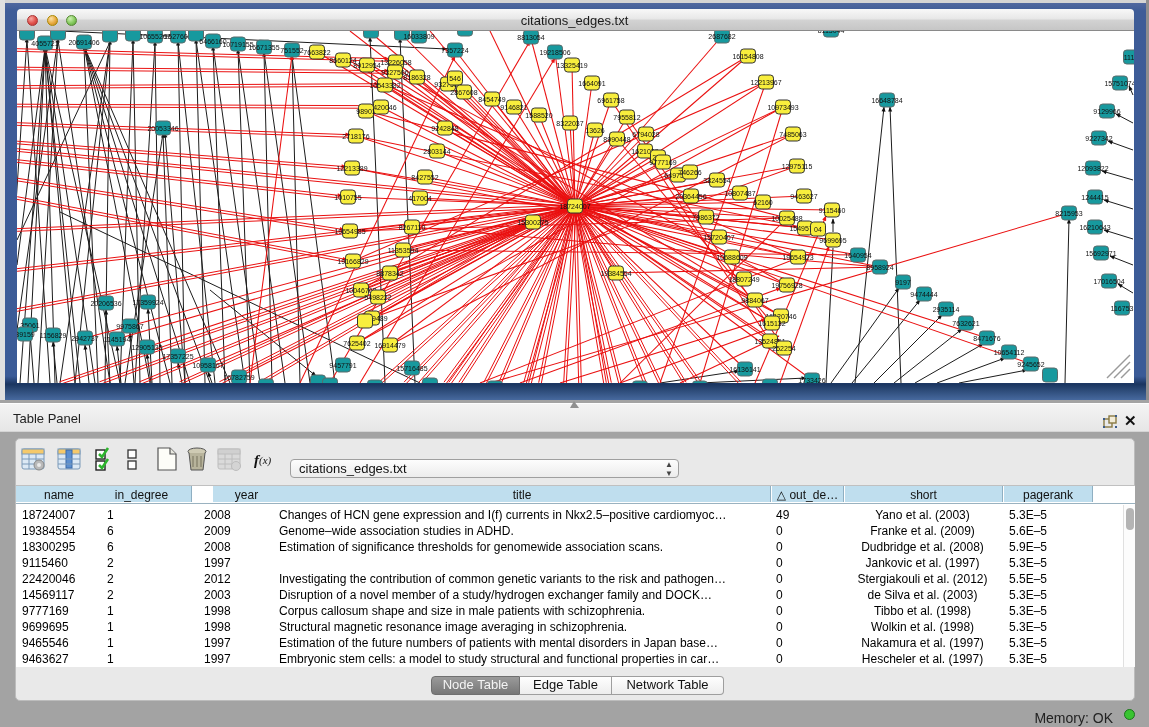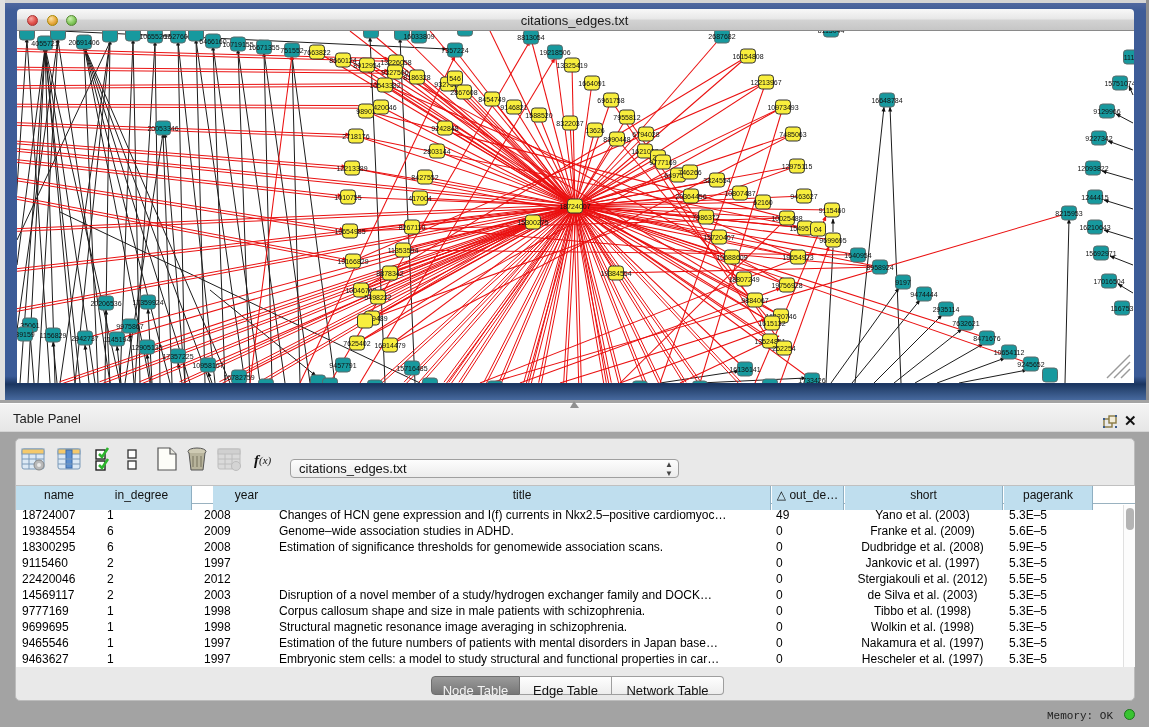--- a/index.html
+++ b/index.html
@@ -19,35 +19,35 @@
 #ptitle{position:absolute;left:0;top:3px;width:1149px;height:29px;background:linear-gradient(180deg,#f4f4f4,#e6e6e6);border-top:1px solid #fdfdfd;border-bottom:1px solid #d4d4d4;}
 #ptitle span{position:absolute;left:13px;top:7px;font-size:13px;color:#222;}
 #fico{position:absolute;left:1103px;top:11px;width:14px;height:13px;}
 #xico{position:absolute;left:1124px;top:8px;font-size:15px;font-weight:700;color:#111;}
 #container{position:absolute;left:15px;top:38px;width:1120px;height:263px;background:#e9e9e9;border:1px solid #bcbcbc;border-radius:5px;}
 #toolbar{position:absolute;left:0px;top:7px;width:1118px;height:38px;}
 #combo{position:absolute;left:274px;top:13px;width:389px;height:19px;background:linear-gradient(180deg,#fdfdfd,#ececec);border:1px solid #9f9f9f;border-radius:4px;font-size:13px;color:#111;padding:1px 0 0 8px;}
 #combo .ud{position:absolute;right:5px;top:0px;font-size:8px;color:#444;line-height:9px;text-align:center;}
 #table{position:absolute;left:0px;top:46px;width:1119px;height:182px;background:#fff;overflow:hidden;border-top:1px solid #c0c0c0;}
 #thead{position:absolute;left:0;top:0;height:18px;width:1119px;background:#fff;border-bottom:1px solid #9ab2c0;}
-#thead .th{position:absolute;top:0;height:24px;background:#bfdeee;border-right:1px solid #8fafc2;text-align:center;font-size:12px;color:#111;padding-top:2px;}
+#thead .th{position:absolute;top:0;height:16px;background:#bfdeee;border-right:1px solid #8fafc2;text-align:center;font-size:12px;color:#111;padding-top:2px;}
 #tbody{position:absolute;left:0;top:21px;width:1119px;font-size:12px;color:#000;}
 .tr{position:relative;height:16px;white-space:nowrap;}
 .tr div{position:absolute;top:1px;overflow:hidden;}
 .c0{left:6px;width:80px;} .c1{left:91px;width:95px;} .c2{left:188px;width:70px;}
 .c3{left:263px;width:492px;} .c4{left:760px;width:68px;}
 .c5{left:827px;width:159px;text-align:center;} .c6{left:993px;width:95px;}
 #vscroll{position:absolute;left:1107px;top:19px;width:12px;height:162px;background:#fcfcfc;border-left:1px solid #e0e0e0;}
 #vthumb{position:absolute;left:2px;top:3px;width:8px;height:22px;background:#b4b4b4;border-radius:4px;}
 #tabs{position:absolute;left:415px;top:237px;height:19px;font-size:13px;}
-.tab{float:left;height:19px;padding-top:6px;text-align:center;border:1px solid #9e9e9e;background:linear-gradient(180deg,#fefefe,#ededed);color:#111;}
+.tab{float:left;height:19px;padding-top:0;text-align:center;border:1px solid #9e9e9e;background:linear-gradient(180deg,#fefefe,#ededed);color:#111;}
 #tab1{width:89px;border-radius:4px 0 0 4px;background:linear-gradient(180deg,#9a9a9a,#777);color:#f4f4f4;border-color:#6f6f6f;}
 #tab3{width:112px;border-radius:0 4px 4px 0;border-left:none;}
 #tab2{width:92px;border-left:none;}
-#mem{position:absolute;right:36px;top:310px;font-size:11px;color:#222;font-family:Liberation Mono, monospace;}
+#mem{position:absolute;right:36px;top:310px;font-size:14px;color:#222;}
 #memdot{position:absolute;right:14px;top:309px;width:11px;height:11px;border-radius:50%;background:#39c431;border:1.5px solid #1c741c;}
 #cursor{position:absolute;left:570px;top:1px;width:0;height:0;border-bottom:7px solid #909090;border-left:4px solid transparent;border-right:5px solid transparent;}
 </style></head>
 <body>
 <div id="topband"></div>
 <div id="leftband"></div>
 <div id="frame"></div>
 <div id="titlebar"></div>
 <div class="tl" id="tl1"></div>
 <div class="tl" id="tl2"></div>
@@ -736,20 +736,21 @@
             <div class="c1">2</div>
             <div class="c2">1997</div>
             <div class="c4">0</div>
             <div class="c5">Jankovic et al. (1997)</div>
             <div class="c6">5.3E–5</div>
           </div>
 <div class="tr">
             <div class="c0">22420046</div>
             <div class="c1">2</div>
             <div class="c2">2012</div>
+            <div class="c3">Investigating the contribution of common genetic variants to the risk and pathogen…</div>
             <div class="c4">0</div>
             <div class="c5">Stergiakouli et al. (2012)</div>
             <div class="c6">5.5E–5</div>
           </div>
 <div class="tr">
             <div class="c0">14569117</div>
             <div class="c1">2</div>
             <div class="c2">2003</div>
             <div class="c3">Disruption of a novel member of a study/hydrogen exchanger family and DOCK…</div>
             <div class="c4">0</div>

